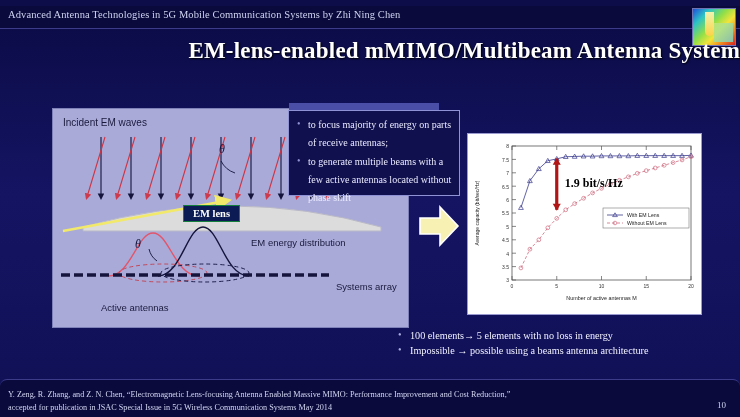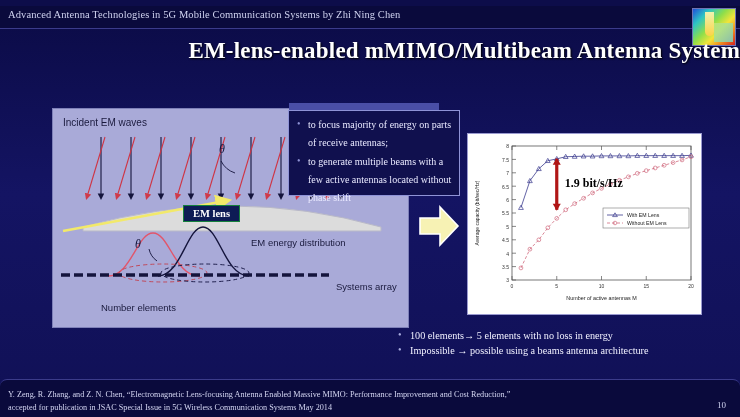--- a/index.html
+++ b/index.html
@@ -153,21 +153,21 @@
       <path d="M96,140 A20,20 0 0,0 104,152" fill="none" stroke="#12123a" stroke-width=".9"></path>
     </svg>
 
     <div class="theta1">θ</div>
     <div class="theta2">θ</div>
 
     <div class="emlens-box">EM lens</div>
 
     <div class="lbl lbl-energy">EM energy distribution</div>
     <div class="lbl lbl-antenna">Systems array</div>
-    <div class="lbl lbl-active">Number elements</div>
+    <div class="lbl lbl-active">Active antennas</div>
   </div>
 
   <div class="callout">
     <div class="cap"></div>
     <ul>
       <li>to focus majority of energy on parts of receive antennas;</li>
       <li>to generate multiple beams with a few active antennas located without phase shift</li>
     </ul>
   </div>
 

